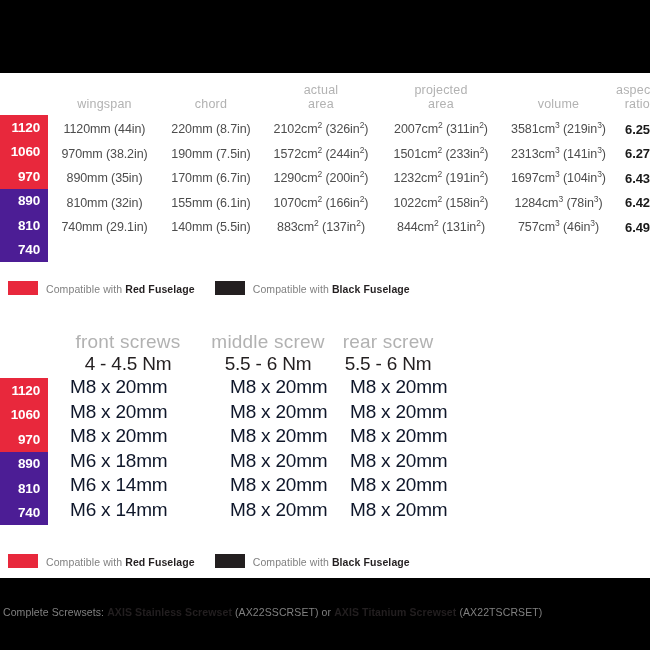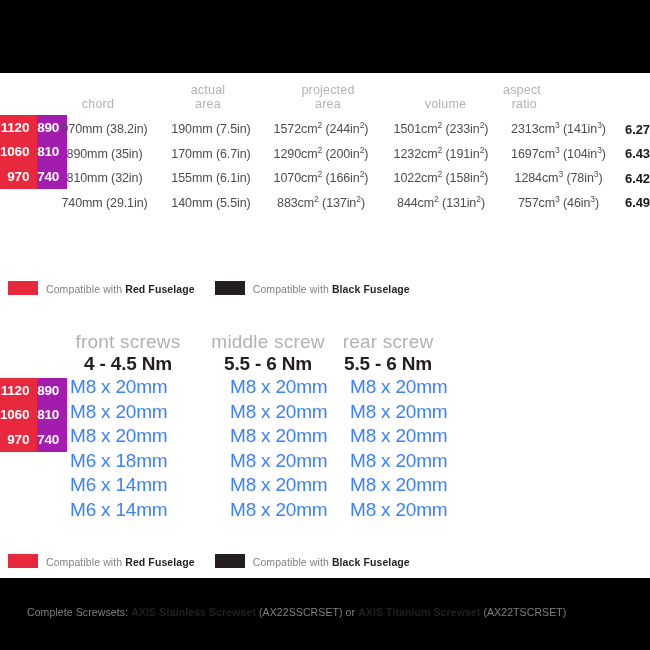--- a/index.html
+++ b/index.html
@@ -42,28 +42,28 @@
   .tbl {
     position: absolute;
     left: 0;
     width: 650px;
   }
   .labelcol {
     position: absolute;
     left: 0;
     width: 48px;
     display: flex;
-    flex-direction: row;
+    flex-direction: column;
   }
   .labelcol .seg {
     display: flex;
     flex-direction: column;
   }
   .seg.red { background: #E8283C; }
-  .seg.black { background: #a21caf; }
+  .seg.black { background: #4c1d95; }
   .labelcell {
     height: 24.5px;
     display: flex;
     align-items: center;
     justify-content: flex-end;
     padding-right: 8px;
     box-sizing: border-box;
     color: #ffffff;
     font-size: 13.5px;
     font-weight: bold;
@@ -130,27 +130,27 @@
     align-items: flex-end;
     color: #b2b2b2;
     font-size: 13px;
     letter-spacing: 0.2px;
   }
   .t2 .subrow {
     height: 22px;
     align-items: center;
     color: #231F20;
     font-size: 10.5px;
-    font-weight: bold;
+    font-weight: normal;
     letter-spacing: -0.2px;
   }
   .t2 .datarow {
     height: 24.5px;
     align-items: center;
-    color: #3b82f6;
+    color: #0f172a;
     font-size: 13px;
     letter-spacing: -0.2px;
   }
   .t2 .datarow .cell { text-align: left; padding-left: 22px; }
 
   
   .legend {
     position: absolute;
     left: 8px;
     display: flex;
@@ -173,21 +173,20 @@
   .legend .gap { width: 20px; }
 
   .screwsets {
     position: absolute;
     left: 3px;
     top: 533px;
     font-size: 10.5px;
     color: #808080;
     letter-spacing: 0.1px;
     white-space: nowrap;
-    margin-left: 24px;
   }
   .screwsets b { color: #231F20; }
 </style>
 </head>
 <body>
 
 <div class="page">
 
   <div class="bar-top"></div>
   <div class="bar-bottom"></div>
@@ -204,27 +203,36 @@
           </div>
           <div class="seg black">
             <div class="labelcell">890</div>
             <div class="labelcell">810</div>
             <div class="labelcell">740</div>
           </div>
         </div>
 
       <div class="gridwrap">
         <div class="hdrrow" id="t1-head">
+            <div class="cell c0">&nbsp;<br>wingspan</div>
             <div class="cell c1">&nbsp;<br>chord</div>
             <div class="cell c2">actual<br>area</div>
             <div class="cell c3">projected<br>area</div>
             <div class="cell c4">&nbsp;<br>volume</div>
             <div class="cell c5">aspect<br>ratio</div>
           </div>
         <div id="t1-body">
+            <div class="datarow">
+              <div class="cell c0">1120mm (44in)</div>
+              <div class="cell c1">220mm (8.7in)</div>
+              <div class="cell c2">2102cm<sup>2</sup> (326in<sup>2</sup>)</div>
+              <div class="cell c3">2007cm<sup>2</sup> (311in<sup>2</sup>)</div>
+              <div class="cell c4">3581cm<sup>3</sup> (219in<sup>3</sup>)</div>
+              <div class="cell c5">6.25</div>
+            </div>
             <div class="datarow">
               <div class="cell c0">970mm (38.2in)</div>
               <div class="cell c1">190mm (7.5in)</div>
               <div class="cell c2">1572cm<sup>2</sup> (244in<sup>2</sup>)</div>
               <div class="cell c3">1501cm<sup>2</sup> (233in<sup>2</sup>)</div>
               <div class="cell c4">2313cm<sup>3</sup> (141in<sup>3</sup>)</div>
               <div class="cell c5">6.27</div>
             </div>
             <div class="datarow">
               <div class="cell c0">890mm (35in)</div>

